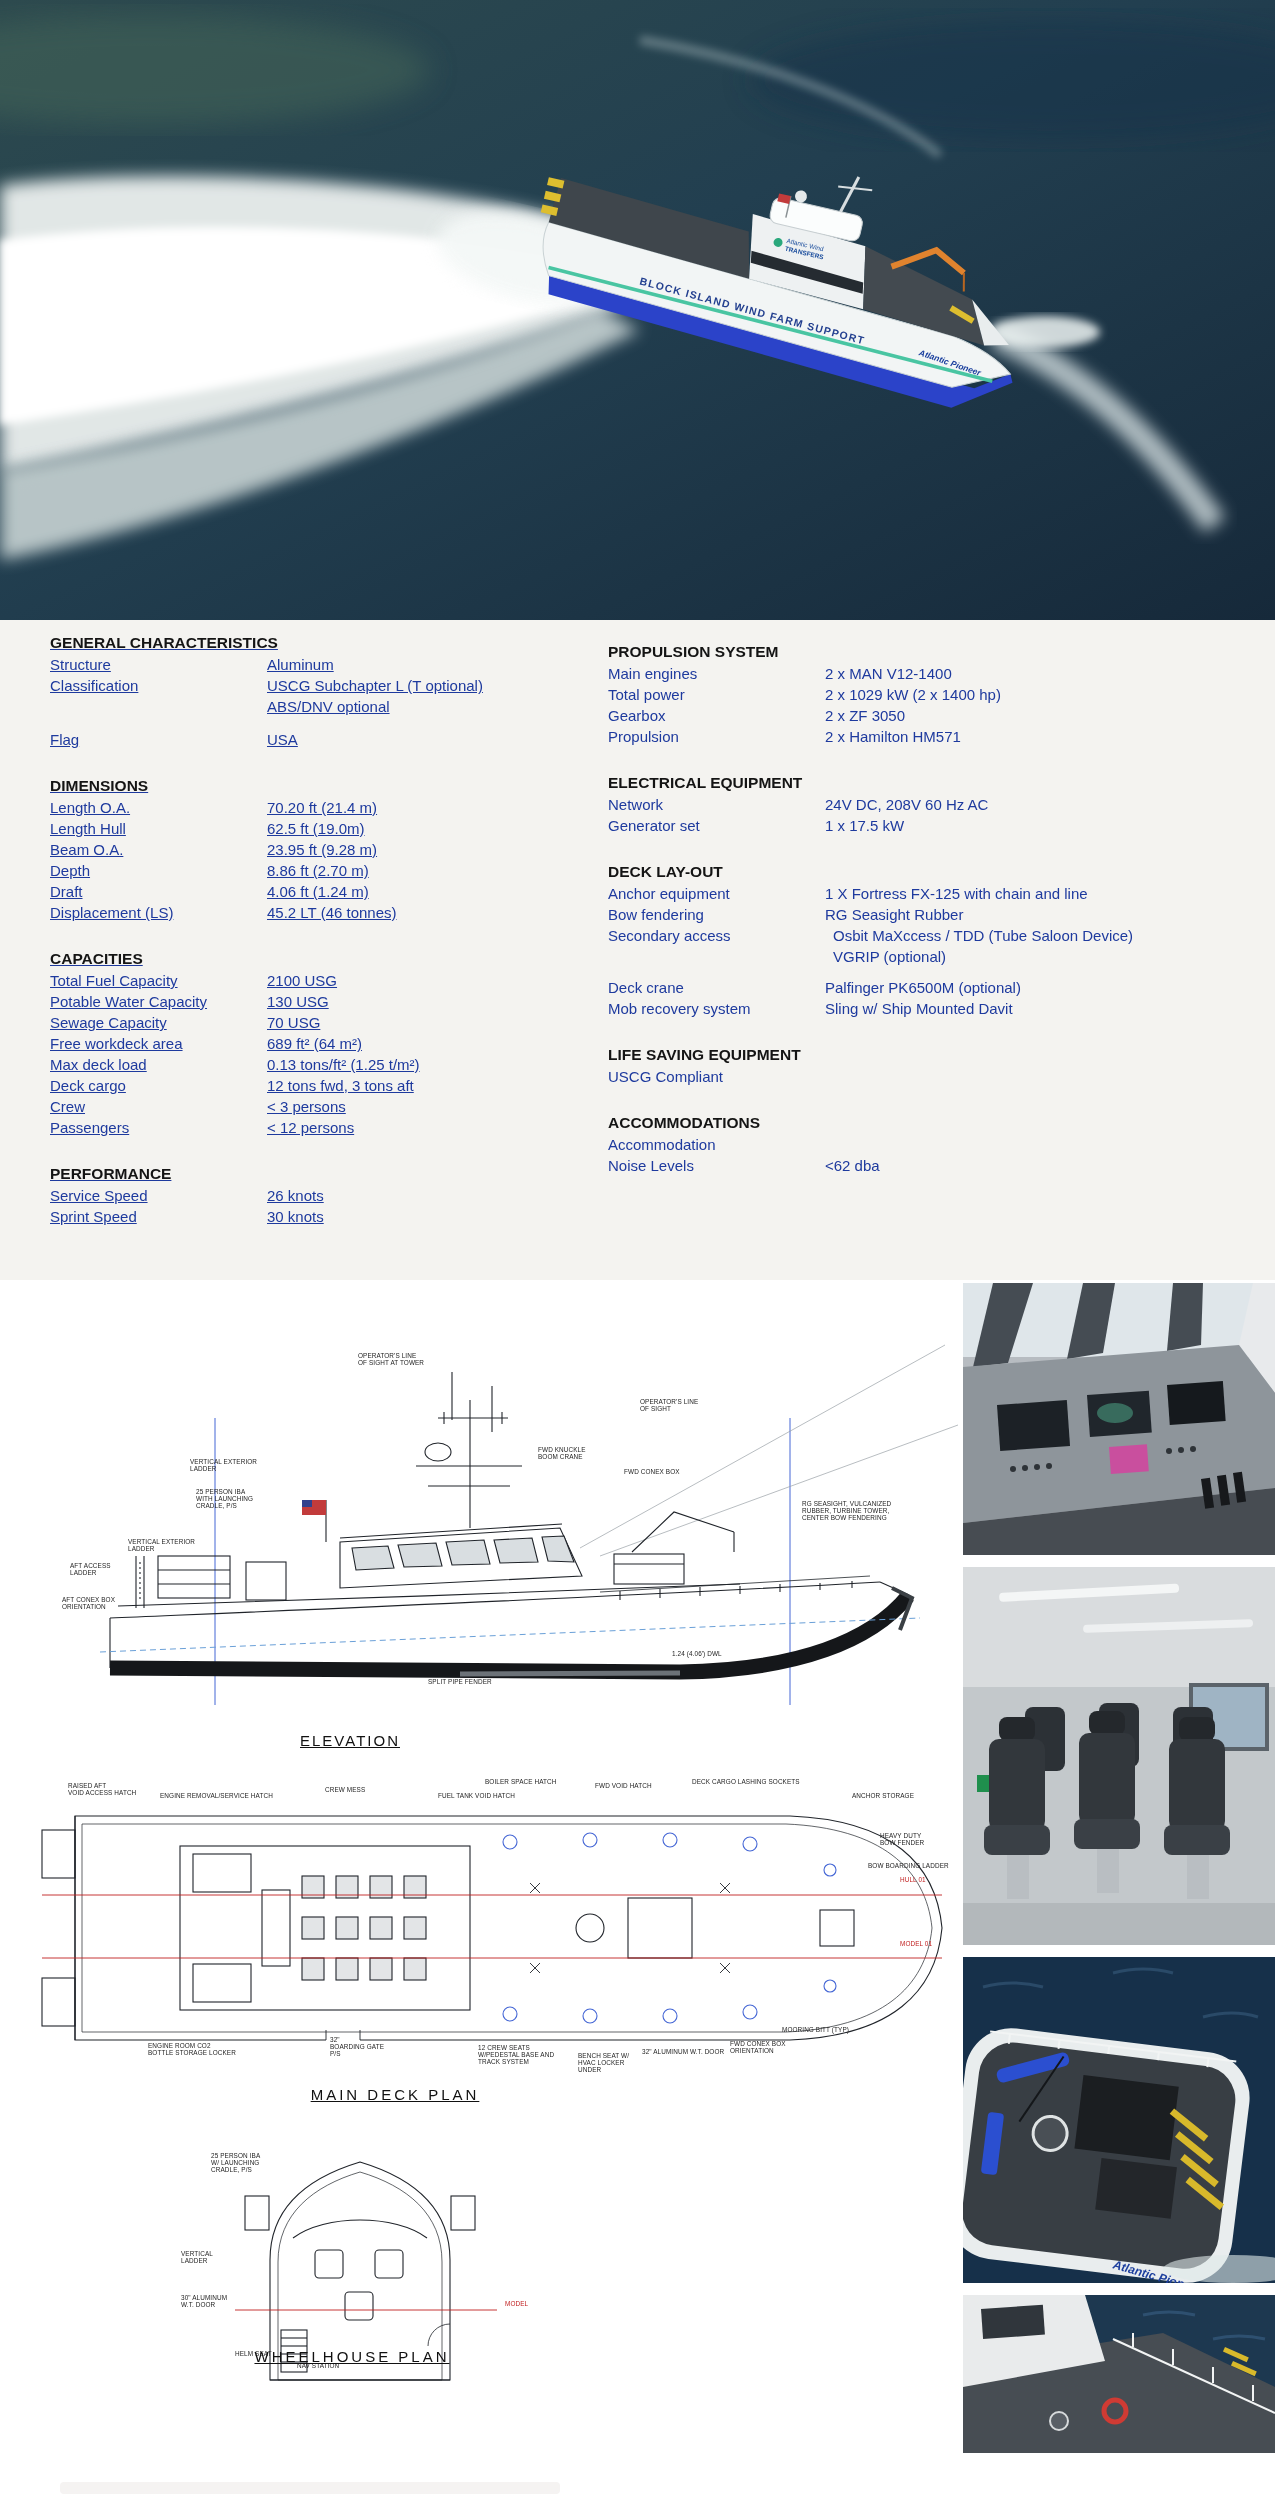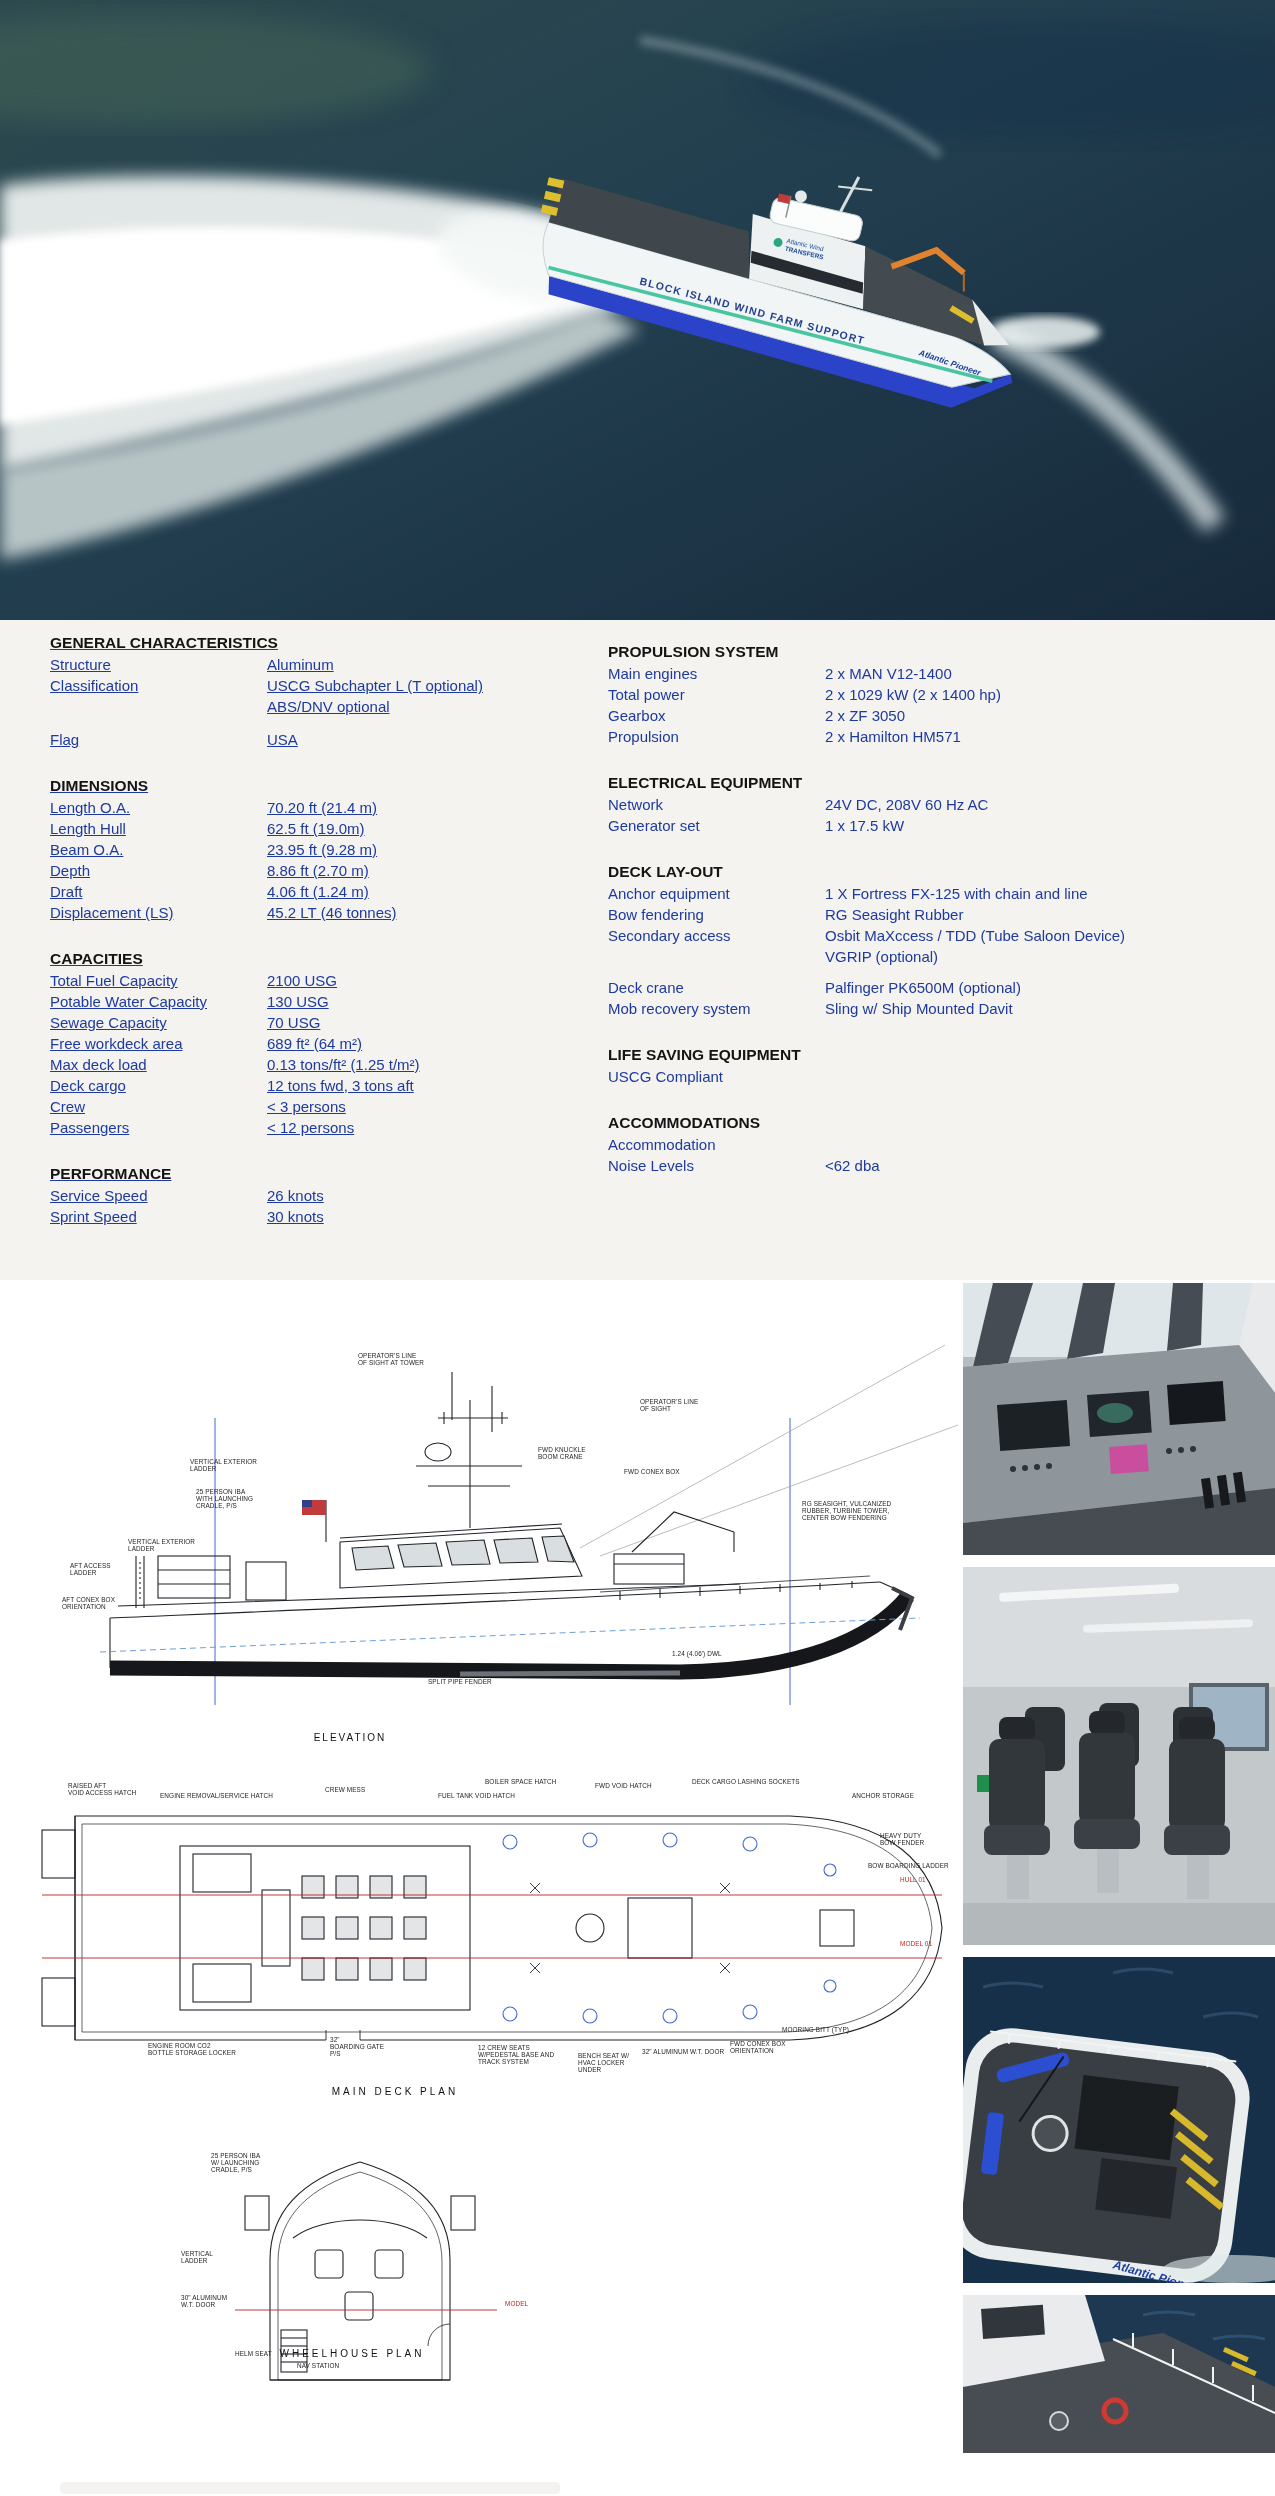--- a/index.html
+++ b/index.html
@@ -9,29 +9,29 @@
   #hero{position:absolute;left:0;top:0;width:1275px;height:620px;}
   
   #spec-band{position:absolute;left:0;top:620px;width:1275px;height:662px;background:#f4f3f0;}
   .spec-col{position:absolute;font-size:15px;line-height:21px;color:#1e3a9e;}
   #col-left{left:50px;top:632px;width:470px;text-decoration:underline;}
   #col-right{left:608px;top:641px;width:640px;}
   .spec-section{margin:0 0 25px 0;}
   .spec-title{font-weight:bold;color:#141414;font-size:15.5px;line-height:21px;margin:0 0 1px 0;}
   .spec-row{display:flex;align-items:flex-start;}
   .spec-row.gap-after{margin-bottom:12px;}
-  .spec-row.gap-small{margin-bottom:10px;}
+  .spec-row.gap-small{margin-bottom:10px;gap:8px;}
   .spec-label{flex:0 0 217px;}
   .spec-value{flex:1;}
   
   #lower{position:absolute;left:0;top:1280px;width:1275px;height:1216px;background:#fff;}
   .draw-wrap{position:absolute;}
   .tiny-label{position:absolute;font-size:6.4px;line-height:7px;color:#1c1c1c;white-space:pre-line;letter-spacing:0.1px;}
   .tiny-label.red{color:#c02020;}
-  .draw-caption{position:absolute;font-size:10px;letter-spacing:2px;color:#111;text-align:center;font-weight:500;}
+  .draw-caption{position:absolute;font-size:15px;letter-spacing:2px;color:#111;text-decoration:underline;text-align:center;font-weight:500;}
   .photo{position:absolute;left:963px;width:312px;overflow:hidden;background:#777;}
   #smudge{position:absolute;left:60px;top:1202px;width:500px;height:12px;background:#f5f3f2;border-radius:4px;}
 </style>
 </head>
 <body>
 
 <div id="page">
 
   <div id="hero">
     <svg width="1275" height="620" viewBox="0 0 1275 620">

